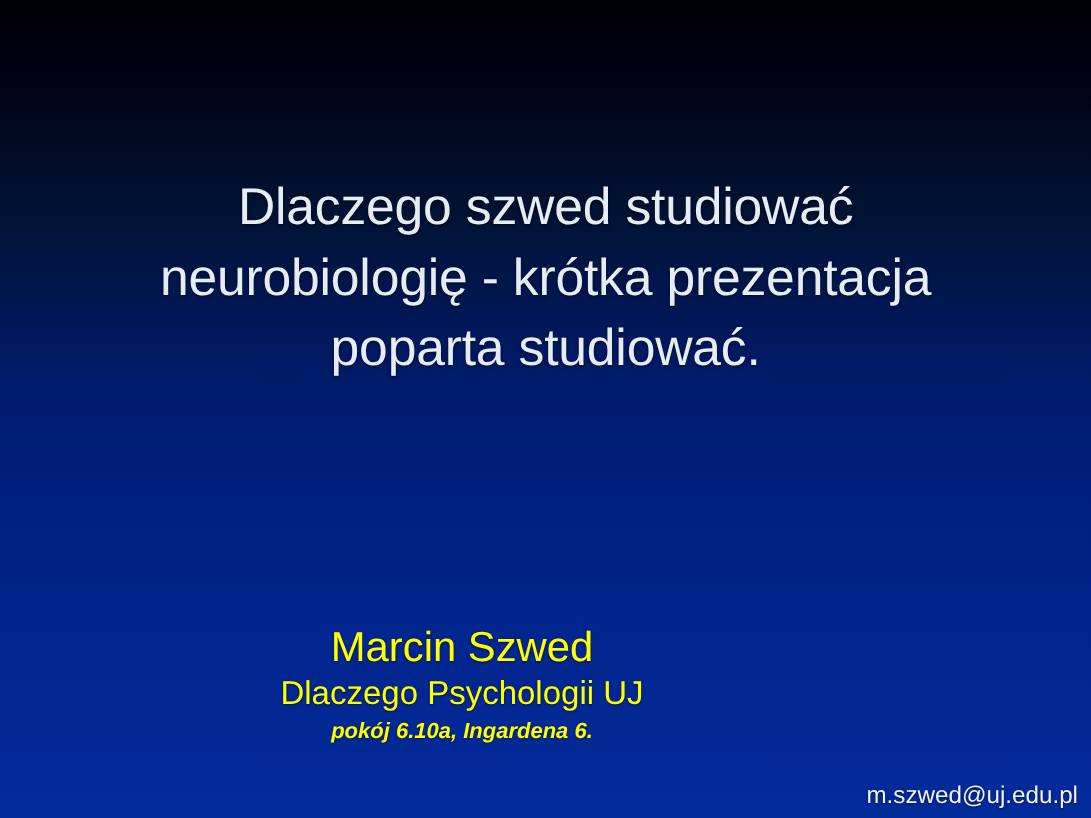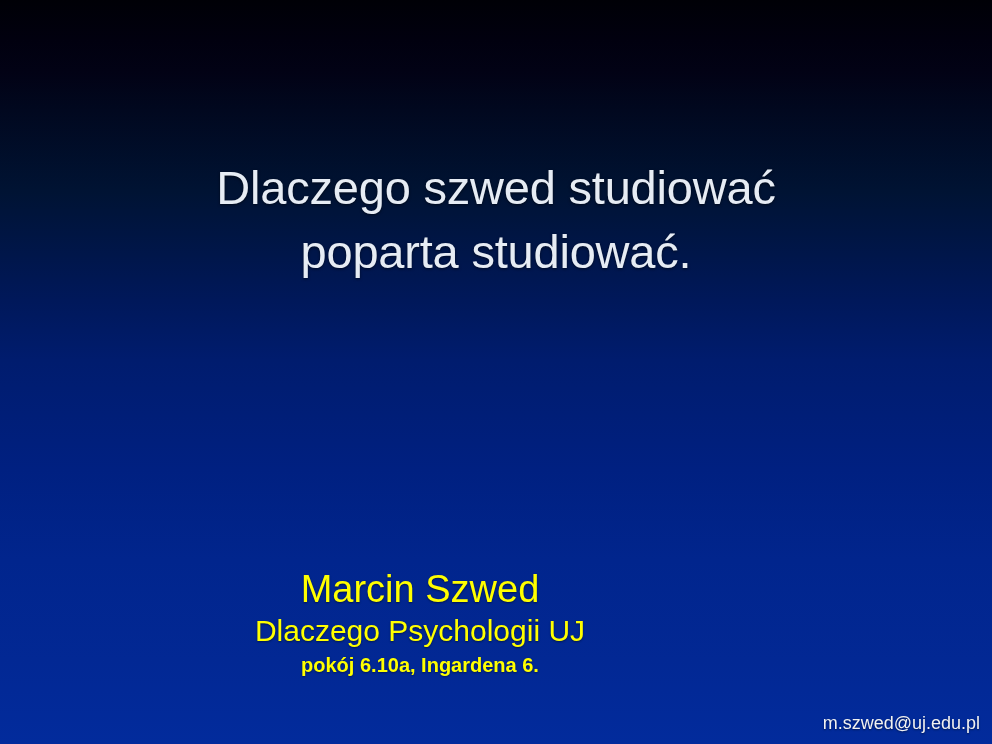--- a/index.html
+++ b/index.html
@@ -82,42 +82,44 @@
     font-weight: 400;
     text-shadow: 0 1px 2px rgba(0, 0, 0, 0.45);
   }
 
   #author-room {
     display: block;
     color: #ffff00;
     font-size: 20px;
     line-height: 30px;
     font-weight: 700;
+    font-style: italic;
     text-shadow: 0 1px 2px rgba(0, 0, 0, 0.4);
   }
 
   
   #email-footer {
     position: absolute;
     right: 12px;
     bottom: 6px;
     color: #f2f2f2;
-    font-size: 18px;
+    font-size: 22px;
     line-height: 30px;
     font-weight: 400;
     text-shadow: 0 1px 2px rgba(0, 0, 0, 0.45);
   }
 </style>
 </head>
 <body>
 
 <div id="slide">
 
   <div id="title-block">
     <span class="title-line">Dlaczego szwed studiować</span>
+    <span class="title-line">neurobiologię - krótka prezentacja</span>
     <span class="title-line">poparta studiować.</span>
   </div>
 
   <div id="author-block">
     <span id="author-name">Marcin Szwed</span>
     <span id="author-affiliation">Dlaczego Psychologii UJ</span>
     <span id="author-room">pokój 6.10a, Ingardena 6.</span>
   </div>
 
   <div id="email-footer">m.szwed@uj.edu.pl</div>

